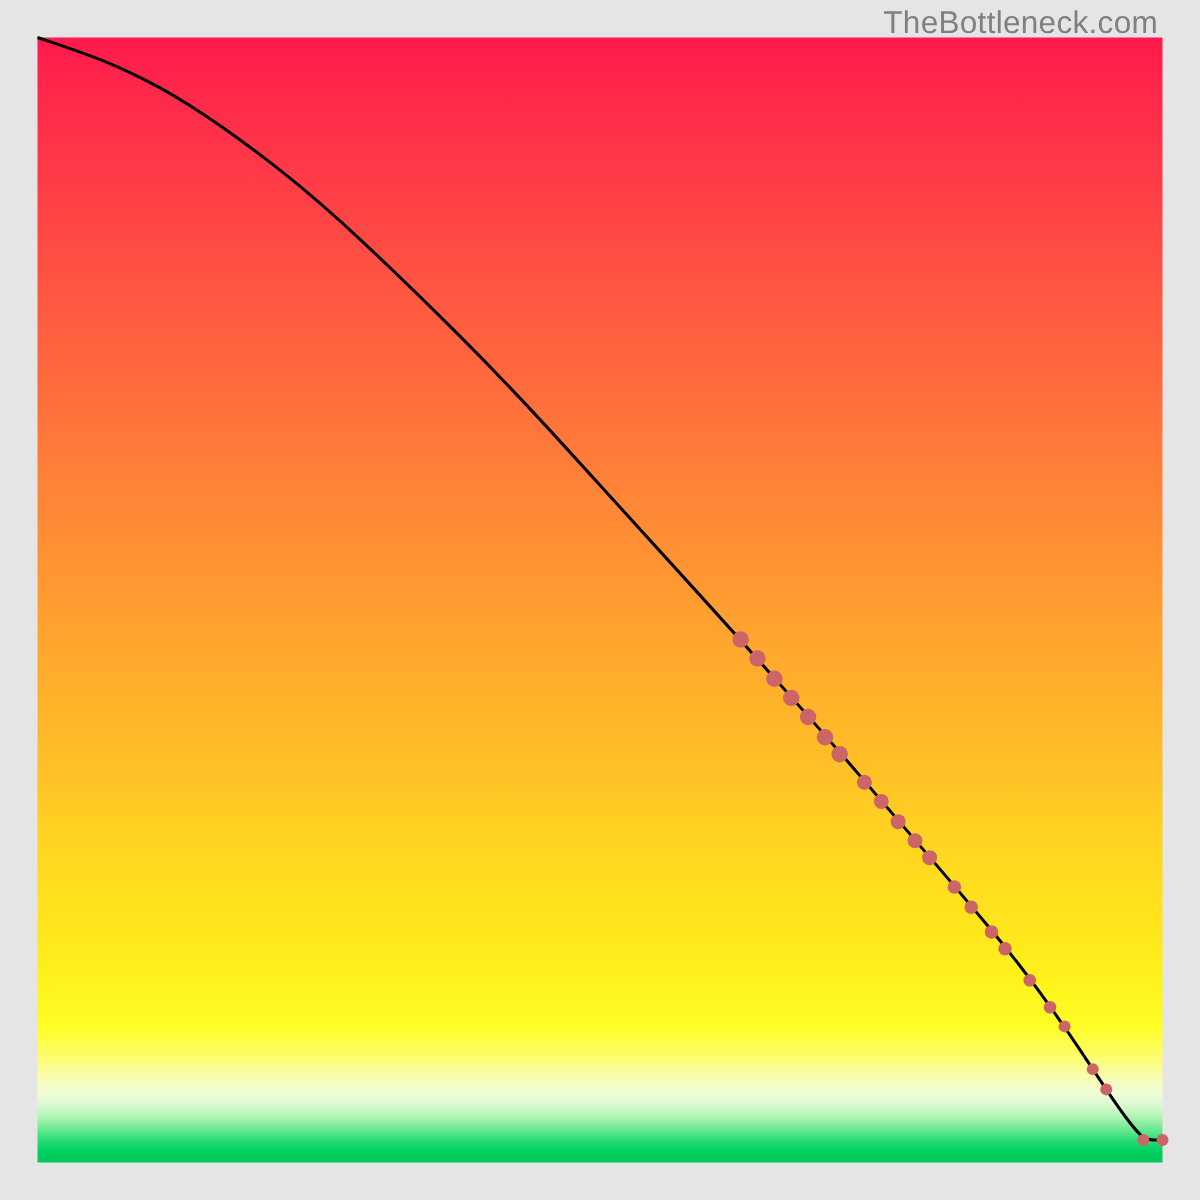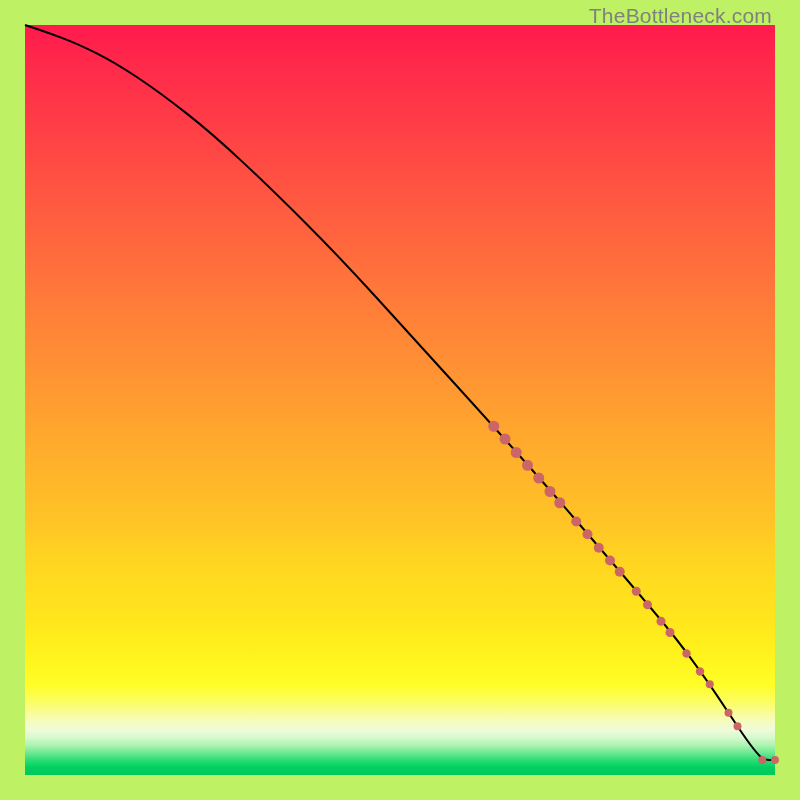--- a/index.html
+++ b/index.html
@@ -8,21 +8,21 @@
     width: 800px;
     height: 800px;
     overflow: hidden;
     background: #000;
     font-family: Arial, Helvetica, sans-serif;
   }
   .frame {
     position: relative;
     width: 800px;
     height: 800px;
-    background: #bef264;
+    background: #e5e5e5;
   }
   .plot {
     position: absolute;
     left: 25px;
     top: 25px;
     width: 750px;
     height: 750px;
     
     background: linear-gradient(
       to bottom,

